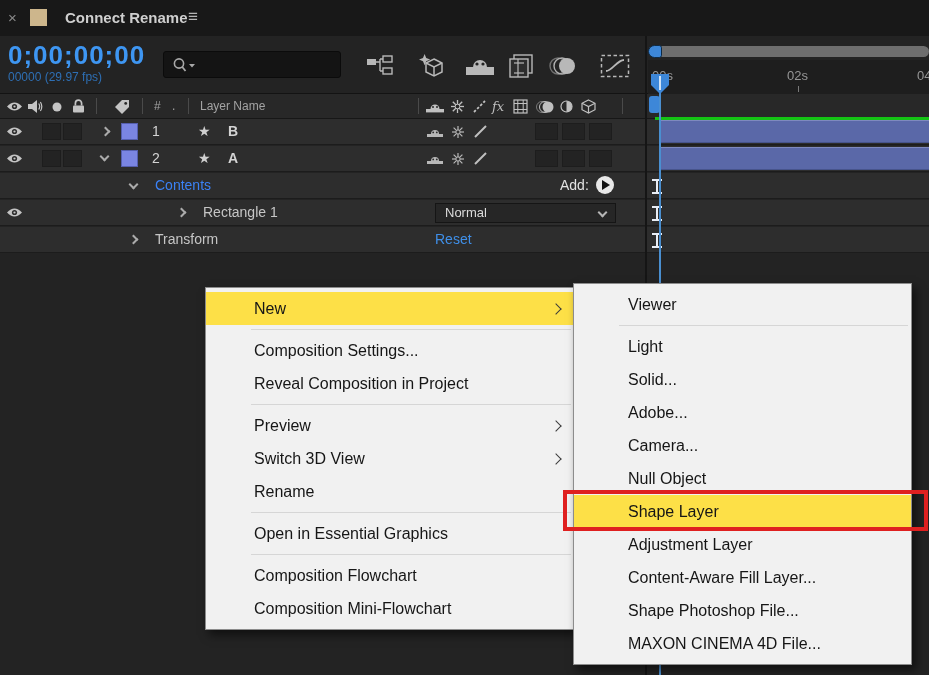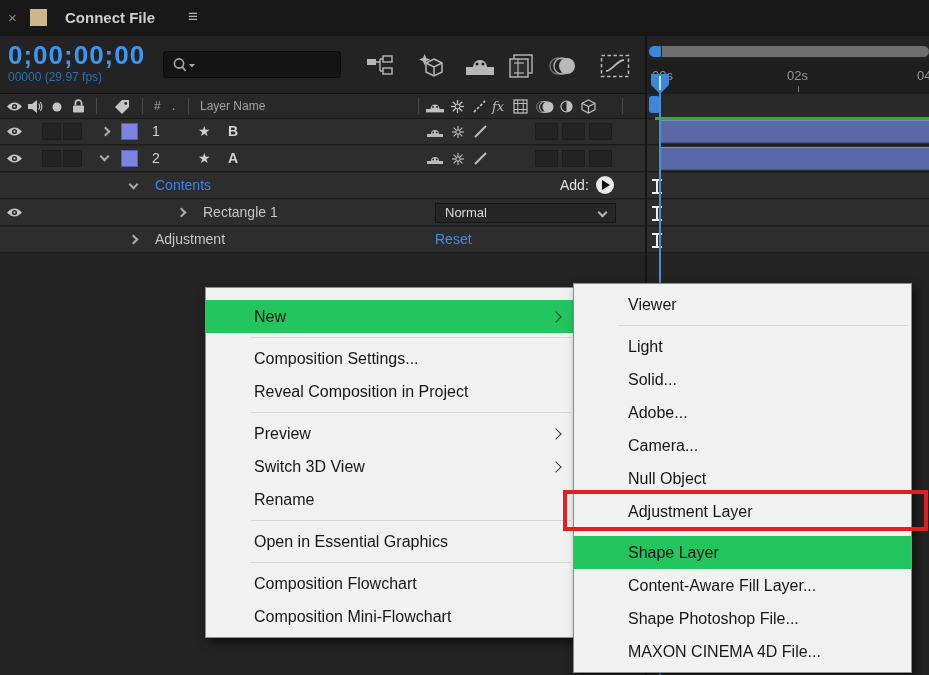--- a/index.html
+++ b/index.html
@@ -64,37 +64,37 @@
   .cti { position:absolute; left:651px; top:74px; width:18px; height:20px; background:#3d87d8; clip-path:polygon(0 0,100% 0,100% 55%,50% 100%,0 55%); z-index:5; }
   .cti::after { content:""; position:absolute; left:8px; top:2px; width:2px; height:14px; background:#cfe2f5; }
 
   
   .menu { position:absolute; background:#f1f1f1; border:1px solid #8c8c8c; box-shadow:4px 5px 9px rgba(0,0,0,0.55); padding:4px 0; z-index:10; }
   .menu1 { left:205px; top:287px; width:370px; }
   .menu2 { left:573px; top:283px; width:339px; z-index:11; }
   .mi { position:relative; height:33px; display:flex; align-items:center; padding-right:14px; color:#161616; font-size:16px; }
   .menu1 .mi { padding-left:48px; }
   .menu2 .mi { padding-left:54px; }
-  .mi.hl { background:#22c55e;margin-top:8px; }
+  .mi.hl { background:#fde047; }
   .msep { height:1px; background:#d6d6d6; margin:4px 3px 4px 45px; }
   .marrow { margin-left:auto; width:8px; height:8px; border-right:1.7px solid #3a3a3a; border-bottom:1.7px solid #3a3a3a; transform:rotate(-45deg); }
   .redbox { position:absolute; left:563px; top:490px; width:365px; height:41px; border:4px solid #df2020; z-index:12; pointer-events:none; }
 
   svg { display:block; }
   .fxtxt { font-style:italic; font-family:"DejaVu Serif", serif; color:#bdbdbd; font-size:13px; }
 </style>
 </head>
 <body>
 
 <div id="screen">
 
   <div class="tabbar">
     <span class="tab-close">×</span>
     <span class="tab-icon"></span>
-    <span class="tab-title">Connect File</span>
+    <span class="tab-title">Connect Rename</span>
     <span class="tab-menu">≡</span>
   </div>
 
   <div class="toolbar">
     <span class="timecode">0;00;00;00</span>
     <span class="frameinfo">00000 (29.97 fps)</span>
 
     <div class="searchbox">
       <svg width="26" height="16" viewBox="0 0 26 16">
         <circle cx="7" cy="6.5" r="4.6" fill="none" stroke="#a8a8a8" stroke-width="1.6"></circle>
@@ -378,21 +378,21 @@
       <span>Normal</span>
       <span class="cv d"></span>
     </span>
     <span class="ibeam"></span>
   </div>
 
   <div class="trow" style="top:227px;">
     <span class="cell" style="left:130px; top:9px;">
         <span class="cv r"></span>
       </span>
-    <span class="rowtxt" style="left:155px; color:#c6c6c6;">Adjustment</span>
+    <span class="rowtxt" style="left:155px; color:#c6c6c6;">Transform</span>
     <span class="resetlink">Reset</span>
     <span class="ibeam"></span>
   </div>
 
   <div class="divider"></div>
   <div class="greenline"></div>
   <div class="workhandle"></div>
   <div class="playline"></div>
   <div class="cti"></div>
 
@@ -446,27 +446,27 @@
       </div>
     <div class="mi">
         <span>Adobe...</span>
       </div>
     <div class="mi">
         <span>Camera...</span>
       </div>
     <div class="mi">
         <span>Null Object</span>
       </div>
-    <div class="mi">
-        <span>Adjustment Layer</span>
-      </div>
     <div class="mi hl">
         <span>Shape Layer</span>
       </div>
     <div class="mi">
+        <span>Adjustment Layer</span>
+      </div>
+    <div class="mi">
         <span>Content-Aware Fill Layer...</span>
       </div>
     <div class="mi">
         <span>Shape Photoshop File...</span>
       </div>
     <div class="mi">
         <span>MAXON CINEMA 4D File...</span>
       </div>
   </div>
 

